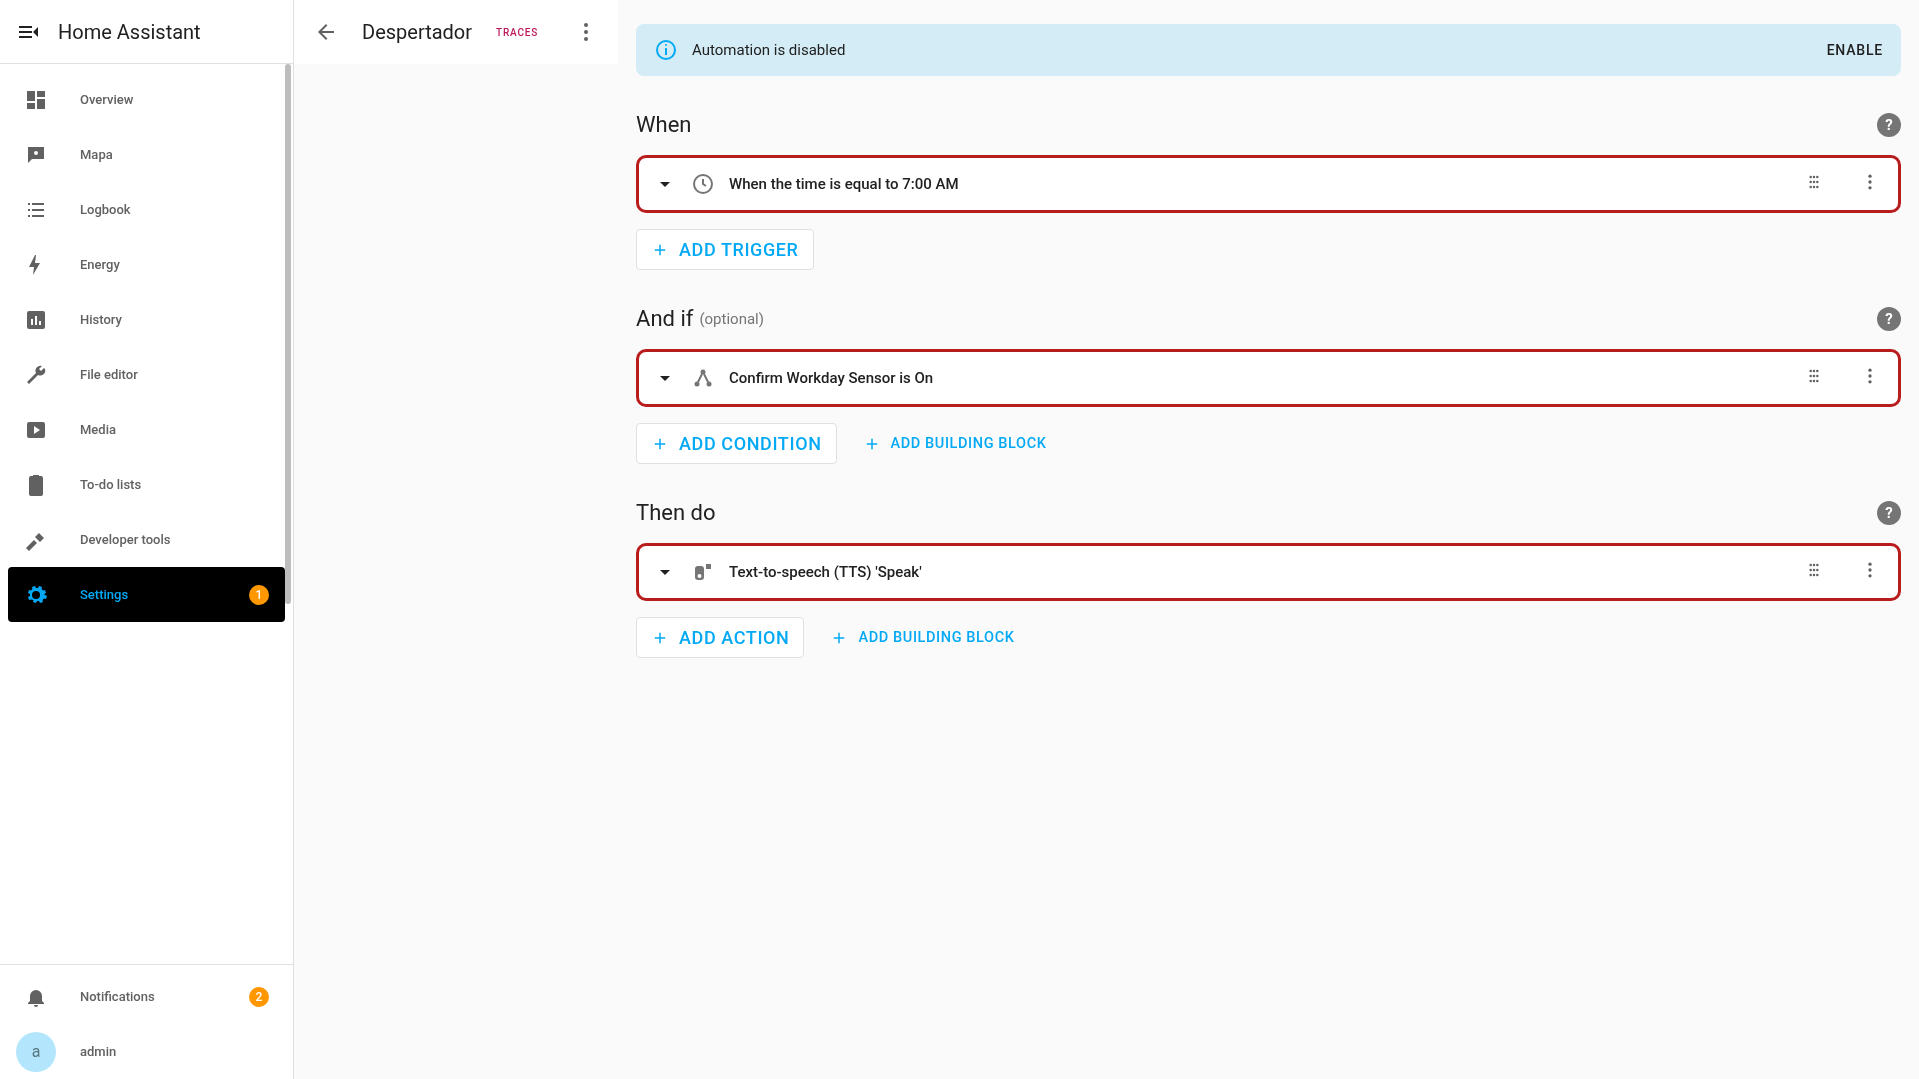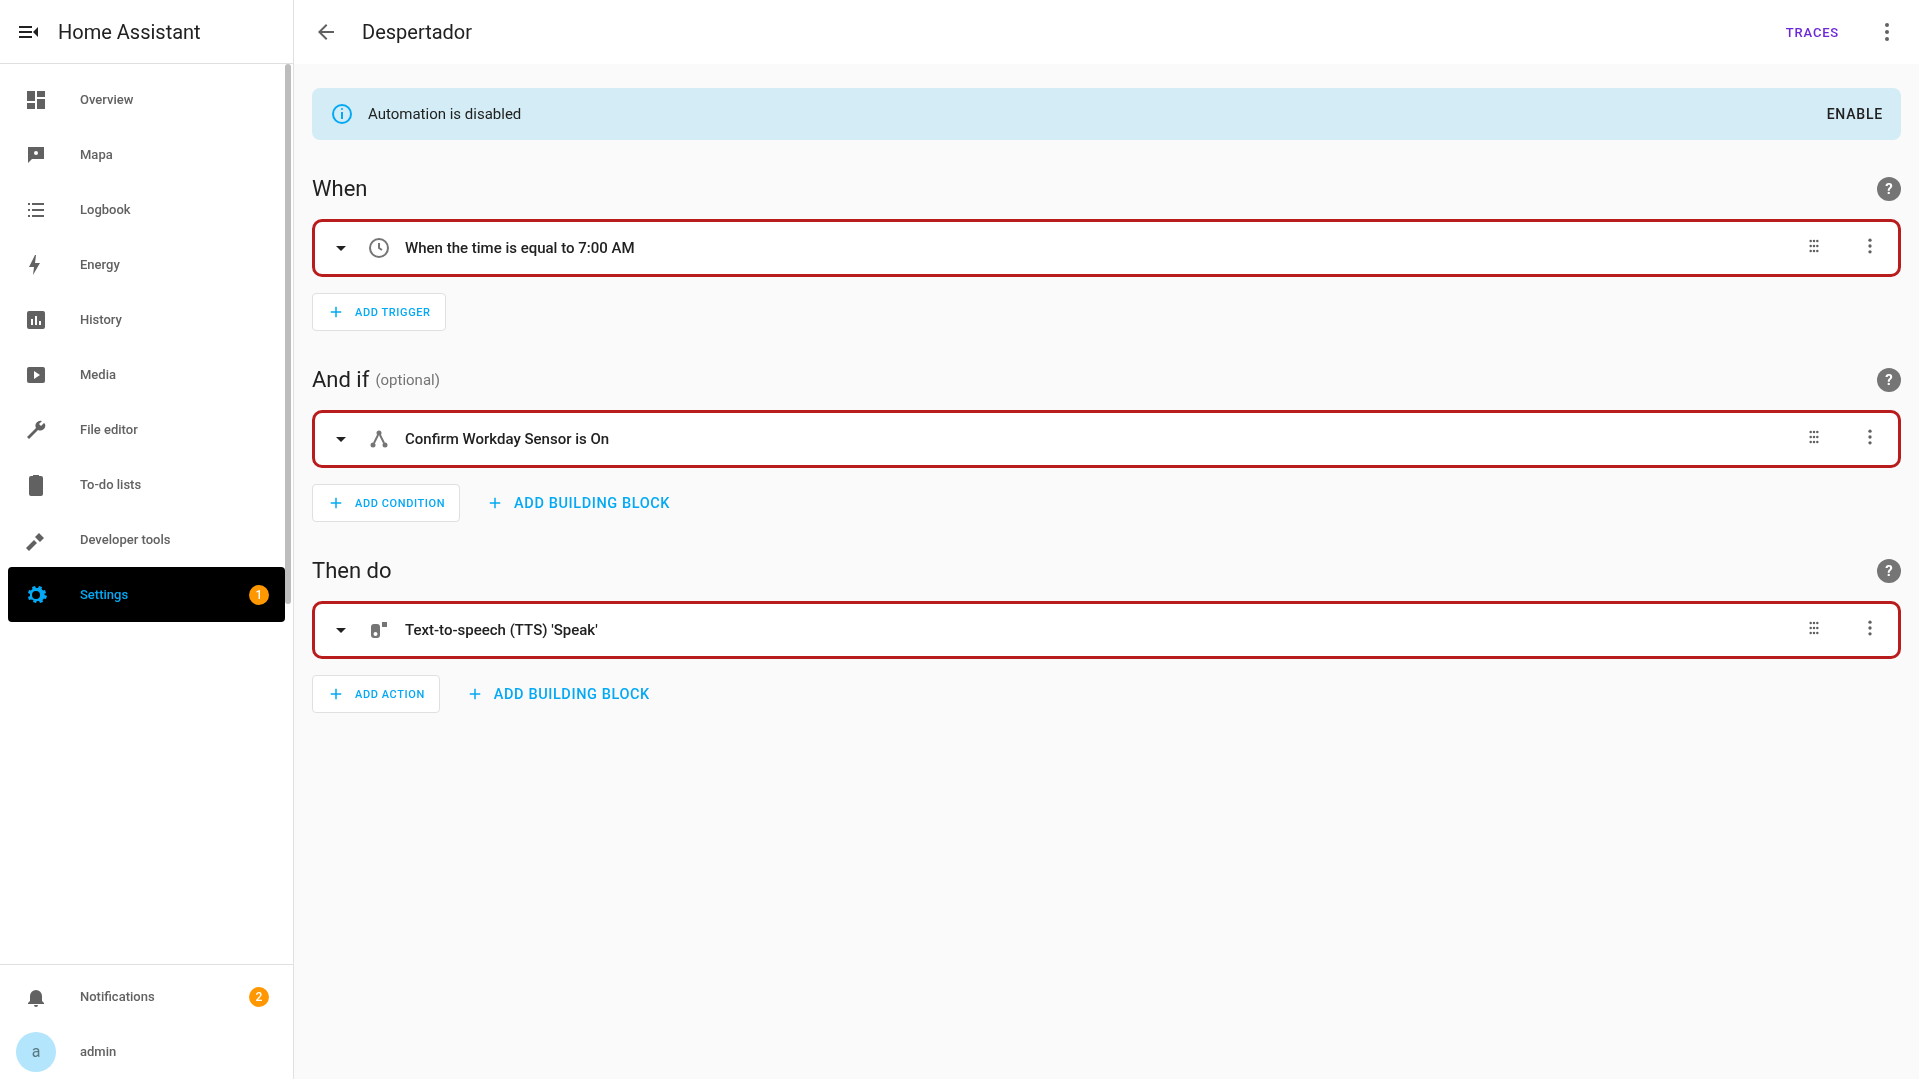--- a/index.html
+++ b/index.html
@@ -66,31 +66,31 @@
   .avatar {
     width:40px; height:40px; border-radius:50%;
     background:#b3e5fc;
     display:flex; align-items:center; justify-content:center;
     font-weight:400; color:#5a7880; font-size:16px;
     margin-left:-8px;
   }
   .nav-item.user { gap: 24px; }
 
   
-  .main { flex:1; display:flex; flex-direction:column; background:#fafafa; overflow:hidden; }
+  .main { flex:1; display:flex; flex-direction:row; background:#fafafa; overflow:hidden; }
   .main-header {
     height:64px;
     display:flex; align-items:center;
     padding: 0 20px;
     background:#fff;
     gap: 24px;
   }
   .back-icon { width:24px; height:24px; color:#616161; cursor:pointer; }
   .page-title { font-size:20px; font-weight:400; color:#212121; flex:1; }
-  .traces-link { color:#6d28d9; font-size:13px; font-weight:500; letter-spacing:0.8px; cursor:pointer; margin-right:12px; }
+  .traces-link { color:#be185d; font-size:10px; font-weight:500; letter-spacing:0.8px; cursor:pointer; margin-right:12px; }
   .header-menu-icon { width:24px; height:24px; color:#616161; cursor:pointer; }
 
   .main-scroll { flex:1; overflow-y:auto; padding: 24px 18px 40px 18px; }
 
   .info-banner {
     background:#d4ecf5;
     border-radius:8px;
     display:flex; align-items:center;
     padding: 14px 18px;
     gap:14px;
@@ -126,21 +126,21 @@
   .row-label { flex:1; font-size:15px; color:#212121; font-weight:500; }
   .drag-icon, .row-menu-icon { width:24px; height:24px; cursor:pointer; color:#616161; margin-left:18px; }
   .drag-icon svg, .row-menu-icon svg { width:20px; height:20px; fill:#616161; }
 
   .btn-row { display:flex; gap:12px; margin-top:16px; }
   .outline-btn {
     border:1px solid #e0e0e0;
     border-radius:4px;
     padding: 9px 14px;
     display:flex; align-items:center; gap:10px;
-    font-size:11px; font-weight:500; letter-spacing:0.6px;
+    font-size:18px; font-weight:500; letter-spacing:0.6px;
     color:#03a9f4; cursor:pointer;
     background:#fff;
   }
   .plain-btn {
     padding: 9px 14px;
     display:flex; align-items:center; gap:10px;
     font-size:14.5px; font-weight:500; letter-spacing:0.6px;
     color:#03a9f4; cursor:pointer;
     background:transparent;
   }
@@ -204,33 +204,33 @@
               <rect x="7" y="11" width="2" height="6" fill="#fff"></rect>
               <rect x="11" y="8" width="2" height="9" fill="#fff"></rect>
               <rect x="15" y="13" width="2" height="4" fill="#fff"></rect>
             </svg>
           </span>
         <span class="nav-label">History</span>
       </div>
       <div class="nav-item">
         <span class="nav-icon">
             <svg viewBox="0 0 24 24">
+              <path d="M21 6a5 5 0 01-7 6L5 21l-2-2 9-9a5 5 0 016-7l-3 3 2 2 3-3z"></path>
+            </svg>
+          </span>
+        <span class="nav-label">File editor</span>
+      </div>
+      <div class="nav-item">
+        <span class="nav-icon">
+            <svg viewBox="0 0 24 24">
               <rect x="3" y="4" width="18" height="16" rx="2"></rect>
               <path d="M10 8l6 4-6 4z" fill="#fff"></path>
             </svg>
           </span>
         <span class="nav-label">Media</span>
-      </div>
-      <div class="nav-item">
-        <span class="nav-icon">
-            <svg viewBox="0 0 24 24">
-              <path d="M21 6a5 5 0 01-7 6L5 21l-2-2 9-9a5 5 0 016-7l-3 3 2 2 3-3z"></path>
-            </svg>
-          </span>
-        <span class="nav-label">File editor</span>
       </div>
       <div class="nav-item">
         <span class="nav-icon">
             <svg viewBox="0 0 24 24">
               <path d="M7 3h10a2 2 0 012 2v16a2 2 0 01-2 2H7a2 2 0 01-2-2V5a2 2 0 012-2zm2-1h6v3H9z"></path>
             </svg>
           </span>
         <span class="nav-label">To-do lists</span>
       </div>
       <div class="nav-item">

